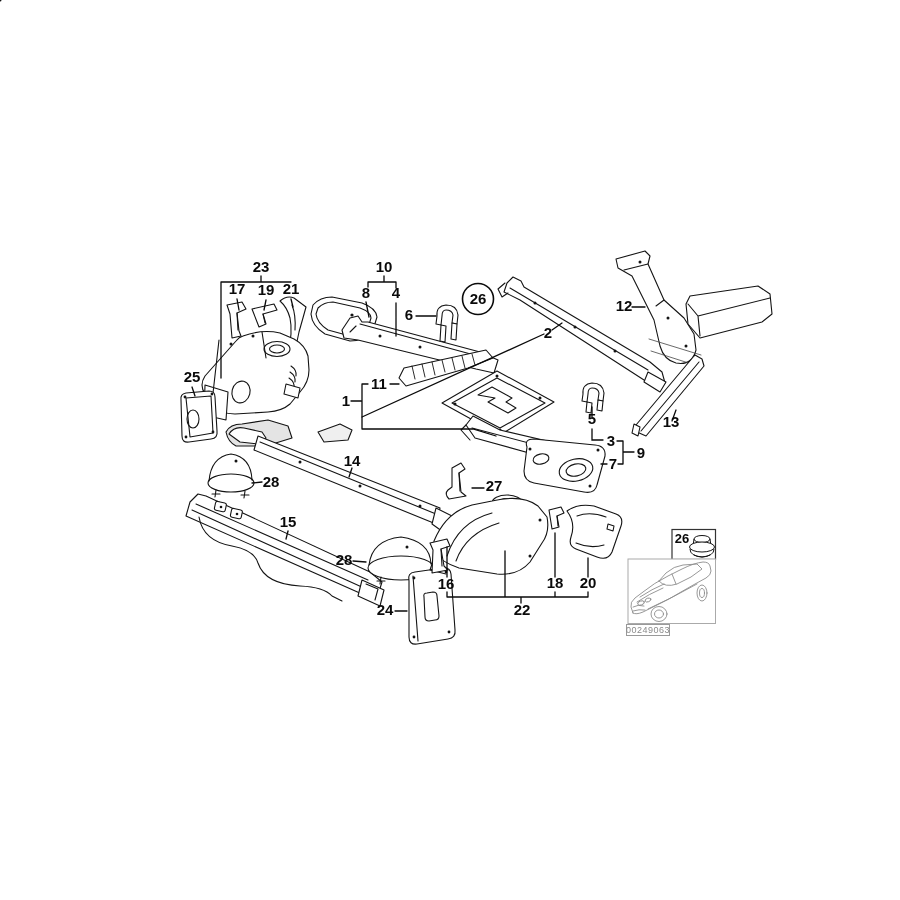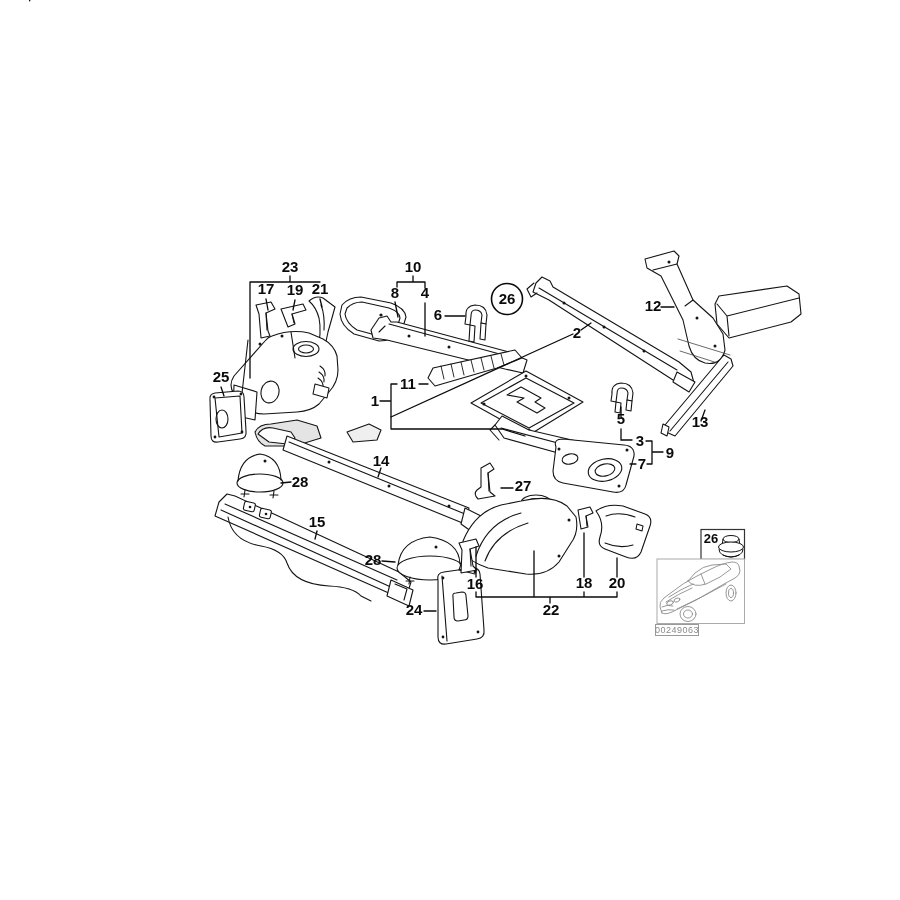--- a/index.html
+++ b/index.html
@@ -1,17 +1,17 @@
 <!DOCTYPE html>
 <html><head>
 <meta charset="utf-8">
 <style>
   html,body{margin:0;padding:0;background:#fff;}
   .stage{width:780px;height:900px;position:relative;background:#7dd3fc;overflow:hidden;
-         font-family:"Liberation Sans", sans-serif;margin-left:29px;}
+         font-family:"Liberation Sans", sans-serif;}
   svg{display:block;}
   .callout{font-family:"Liberation Sans", sans-serif;font-weight:bold;font-size:15px;fill:#0a0a0a;}
   .callout-small{font-family:"Liberation Sans", sans-serif;font-weight:bold;font-size:13px;fill:#0a0a0a;}
   .code-text{font-family:"Liberation Sans", sans-serif;font-size:9px;fill:#8a8a8a;letter-spacing:0.5px;}
 </style>
 </head>
 <body>
 
 <div class="stage">
 <svg width="900" height="900" viewBox="0 0 900 900">

